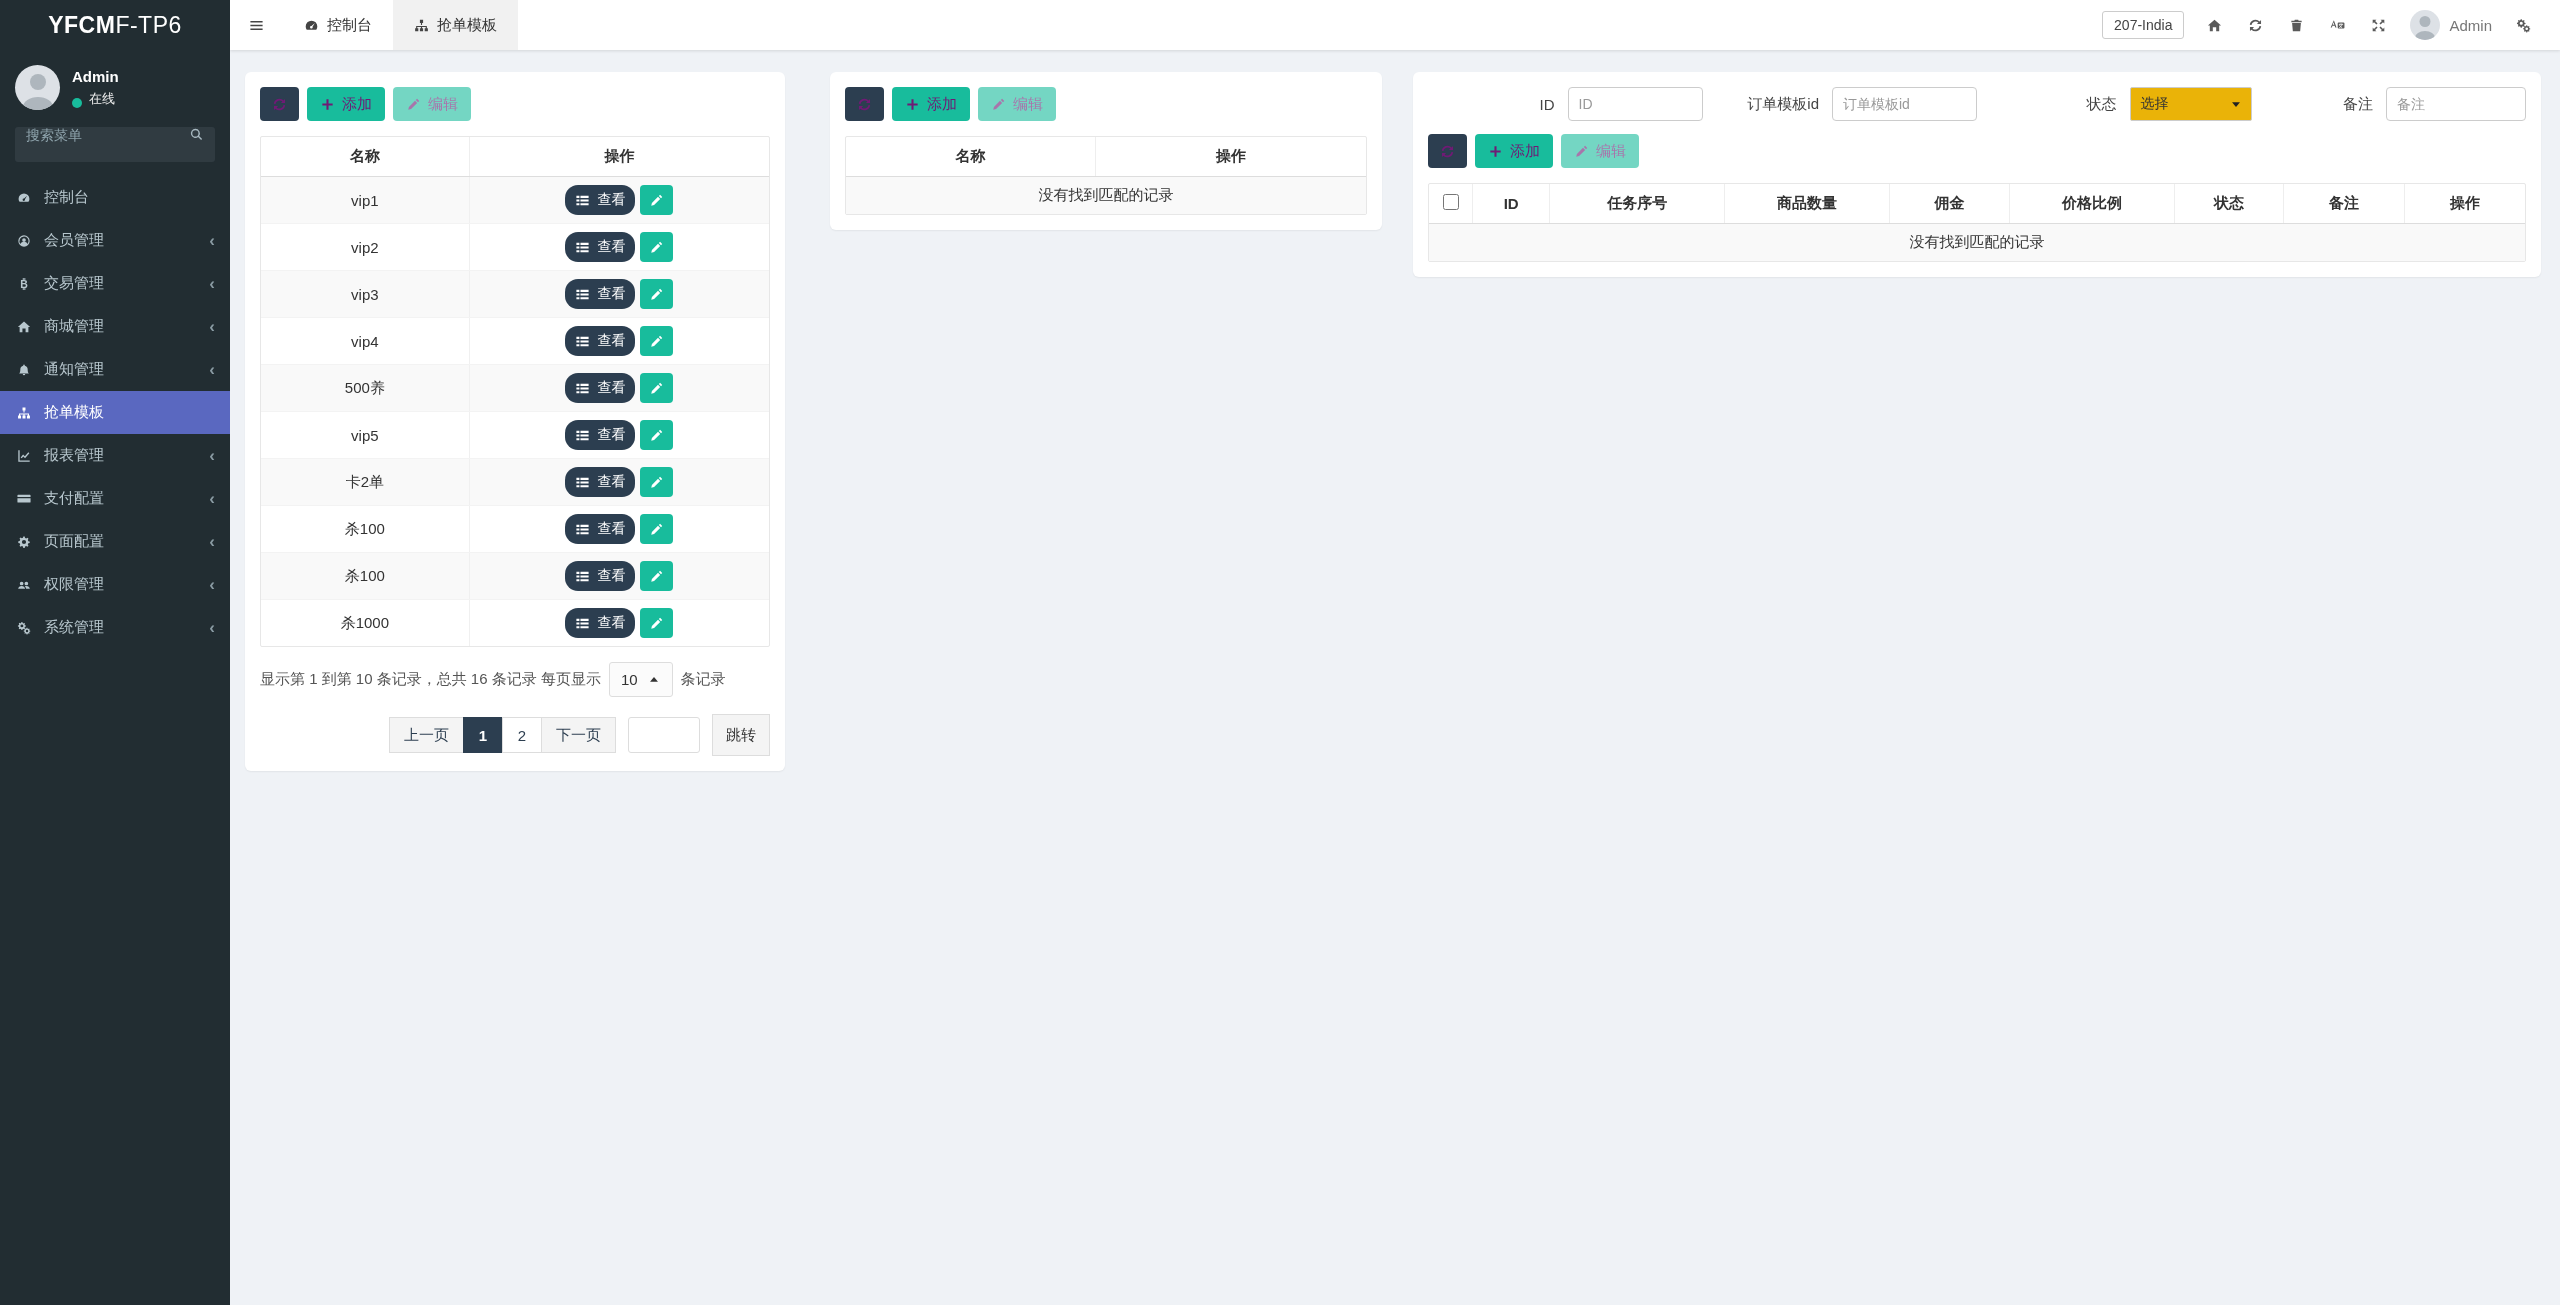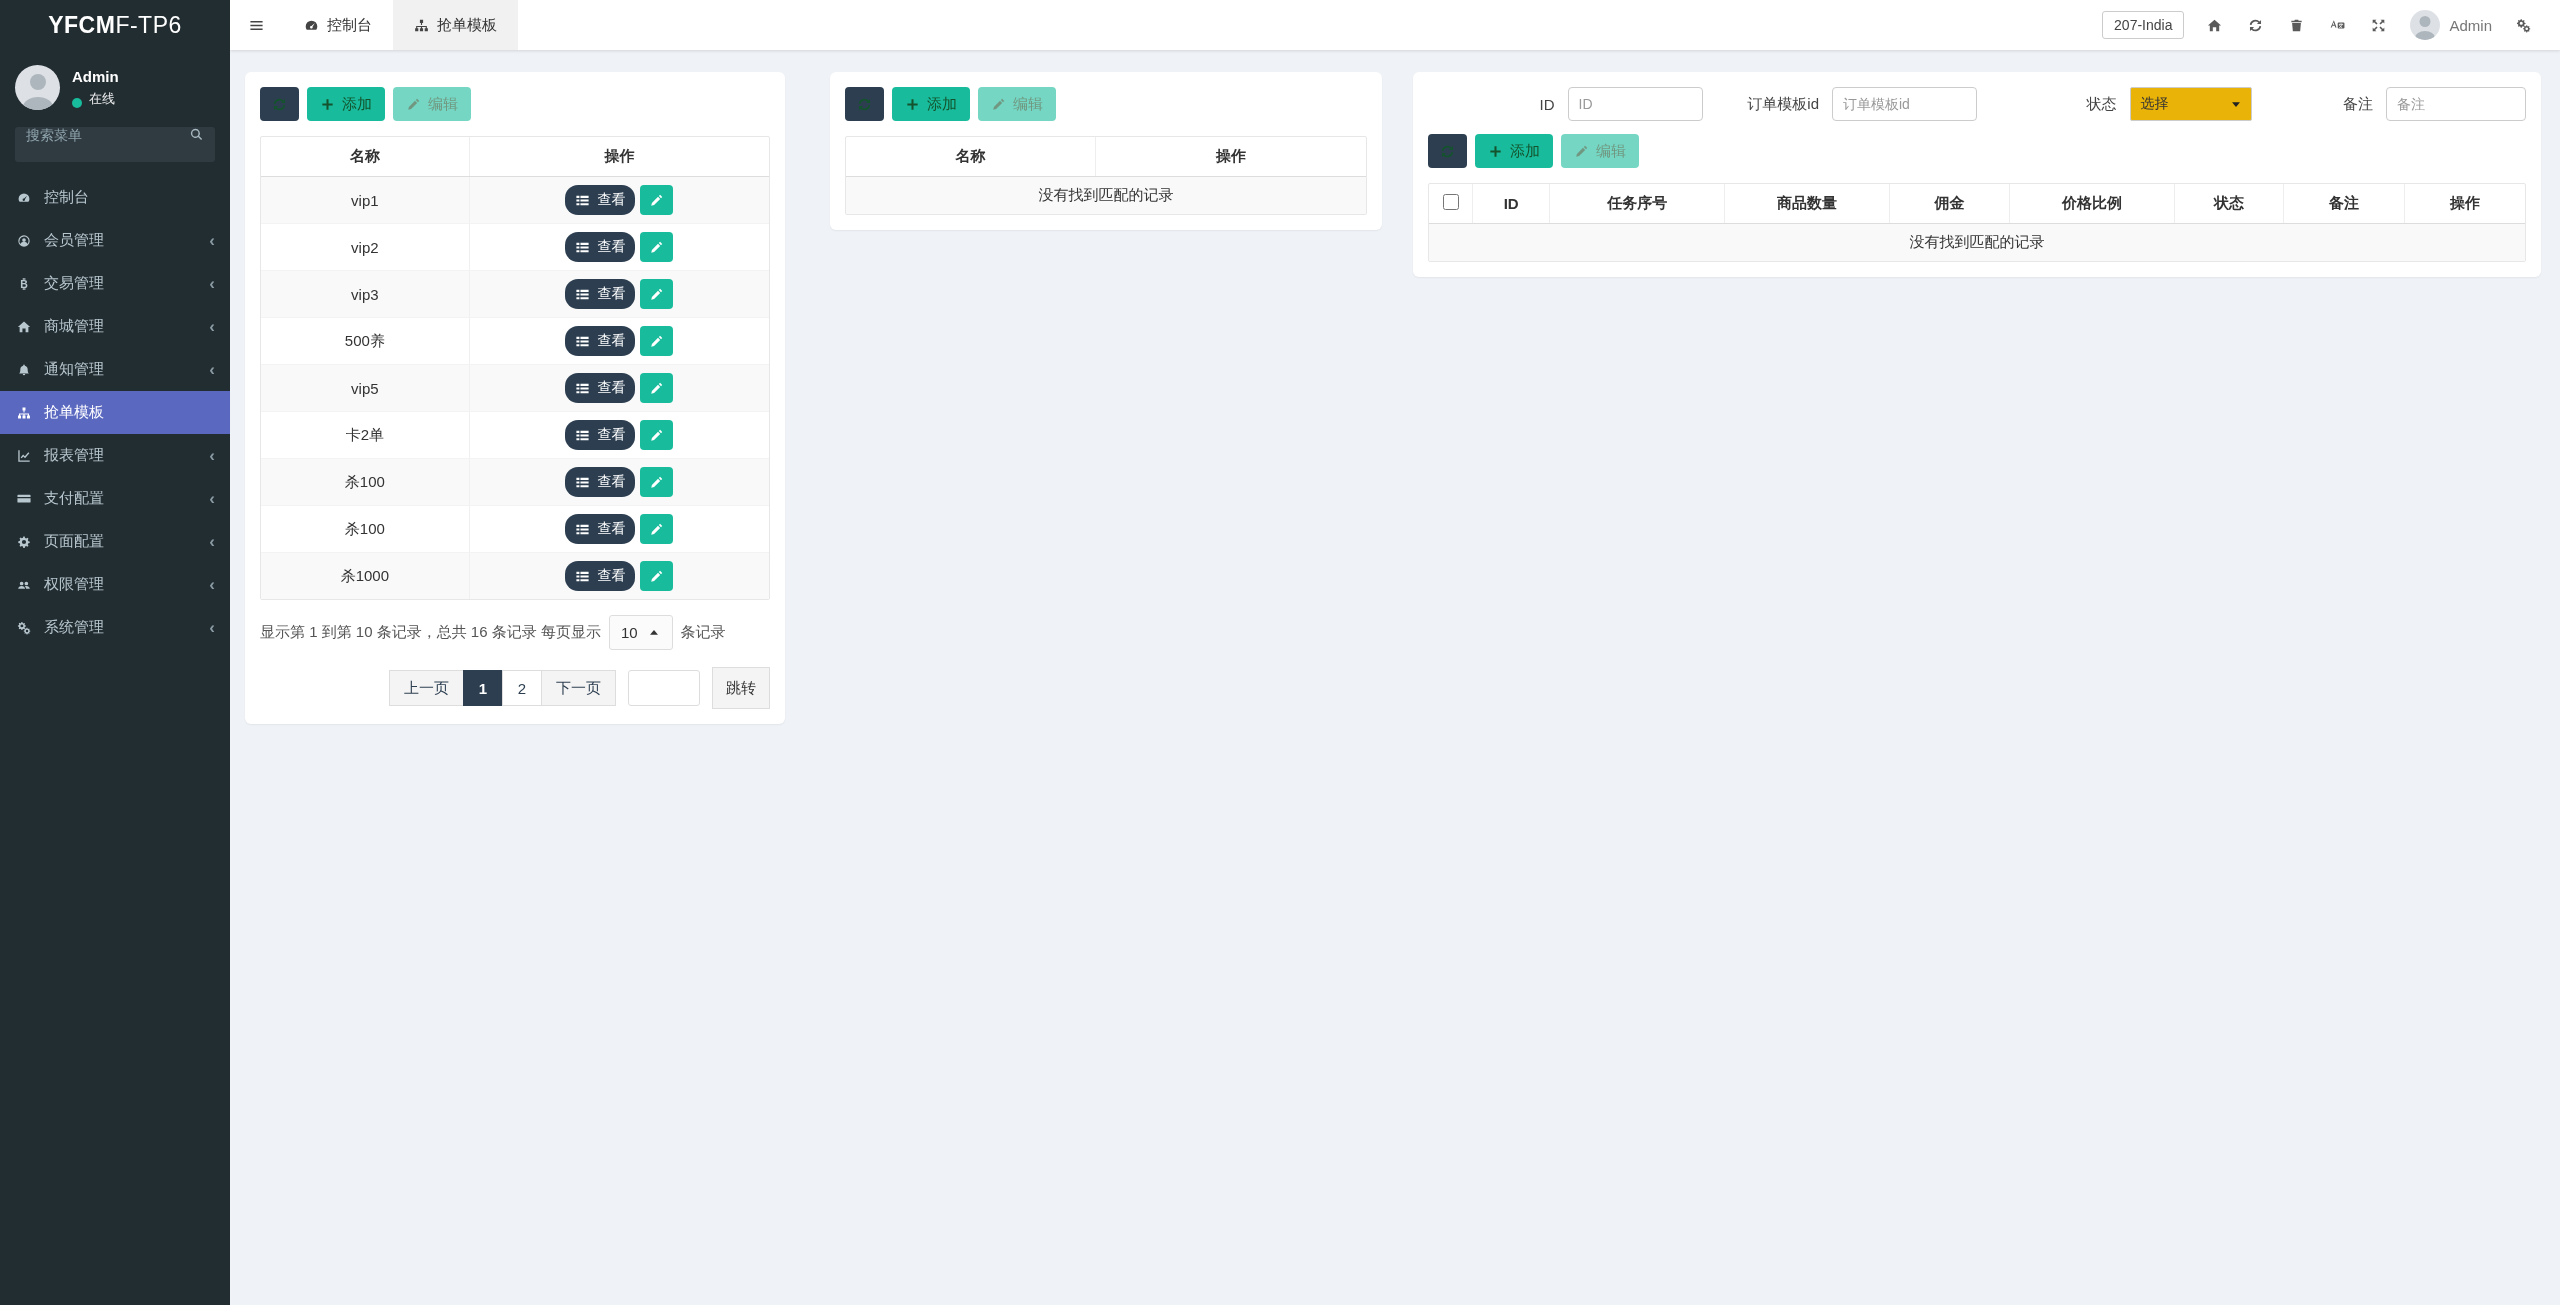--- a/index.html
+++ b/index.html
@@ -49,21 +49,21 @@
   .nav-avatar::after { width: 20px; height: 13px; bottom: -4px; }
 
   
   .main { position: absolute; left: 230px; top: 50px; right: 0; padding: 22px 19px 0 15px; display: flex; align-items: flex-start; }
   .panel { background: #fff; border-radius: 6px; box-shadow: 0 1px 2px rgba(0,0,0,.06); padding: 15px; }
   .panel-left  { width: 540px;  margin-right: 45px; flex: 0 0 auto; }
   .panel-middle{ width: 552px;  margin-right: 31px; flex: 0 0 auto; }
   .panel-right { flex: 1 1 auto; }
 
   .toolbar { display: flex; gap: 8px; margin-bottom: 15px; }
-  .btn { border: 0; border-radius: 4px; height: 34px; display: inline-flex; align-items: center; gap: 7px; padding: 0 13px; font-size: 15px; color: #14532d; cursor: pointer; font-family: inherit; }
+  .btn { border: 0; border-radius: 4px; height: 34px; display: inline-flex; align-items: center; gap: 7px; padding: 0 13px; font-size: 15px; color: #701a75; cursor: pointer; font-family: inherit; }
   .btn-dark { background: #2c3e50; width: 39px; justify-content: center; padding: 0; }
   .btn-success { background: #18bc9c; }
   .btn-disabled { opacity: .6; cursor: not-allowed; }
   .btn-default { background: #fff; border: 1px solid #ccc; color: #333; }
 
   .grid-wrap { border: 1px solid #e7e7e7; border-radius: 2px; }
   table.grid { width: 100%; border-collapse: collapse; font-size: 15px; }
   .grid th { padding: 10px 8px; text-align: center; font-weight: 700; border-bottom: 1px solid #ddd; border-right: 1px solid #eee; }
   .grid th:last-child, .grid td:last-child { border-right: 0; }
   .grid td { padding: 8px; text-align: center; border-right: 1px solid #f0f0f0; border-bottom: 1px solid #f3f3f3; height: 37px; }
@@ -411,20 +411,42 @@
                     <span class="icn">
                       <svg width="15" height="15" viewBox="0 0 16 16">
                         <path d="m11.8 1.9 2.3 2.3-1.3 1.3-2.3-2.3zM9.6 4.1l2.3 2.3-6.5 6.5-3 .7.7-3z"></path>
                       </svg>
                     </span>
                   </button>
         </span>
       </td>
     </tr>
 
+    <tr>
+      <td class="cell-name">vip4</td>
+      <td>
+        <span class="op-btns">
+          <button class="btn-view">
+                    <span class="icn">
+                      <svg width="15" height="15" viewBox="0 0 16 16">
+                        <path d="M1.5 3h3.2v2.2H1.5zM5.8 3h8.7v2.2H5.8zM1.5 6.9h3.2v2.2H1.5zM5.8 6.9h8.7v2.2H5.8zM1.5 10.8h3.2V13H1.5zM5.8 10.8h8.7V13H5.8z"></path>
+                      </svg>
+                    </span>
+                    <span class="view-label">查看</span>
+                  </button>
+          <button class="btn-pencil">
+                    <span class="icn">
+                      <svg width="15" height="15" viewBox="0 0 16 16">
+                        <path d="m11.8 1.9 2.3 2.3-1.3 1.3-2.3-2.3zM9.6 4.1l2.3 2.3-6.5 6.5-3 .7.7-3z"></path>
+                      </svg>
+                    </span>
+                  </button>
+        </span>
+      </td>
+    </tr>
 
     <tr>
       <td class="cell-name">500养</td>
       <td>
         <span class="op-btns">
           <button class="btn-view">
                     <span class="icn">
                       <svg width="15" height="15" viewBox="0 0 16 16">
                         <path d="M1.5 3h3.2v2.2H1.5zM5.8 3h8.7v2.2H5.8zM1.5 6.9h3.2v2.2H1.5zM5.8 6.9h8.7v2.2H5.8zM1.5 10.8h3.2V13H1.5zM5.8 10.8h8.7V13H5.8z"></path>
                       </svg>

